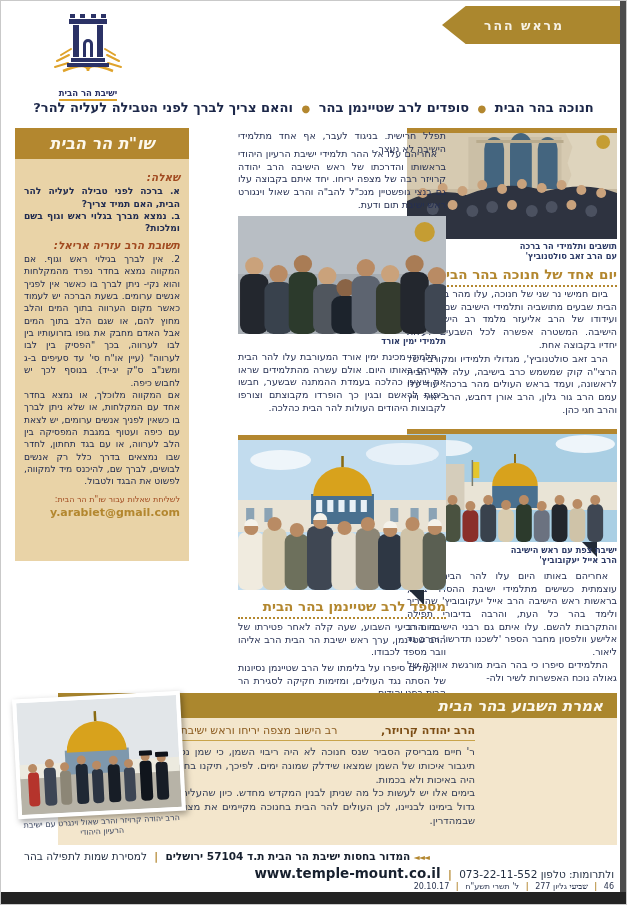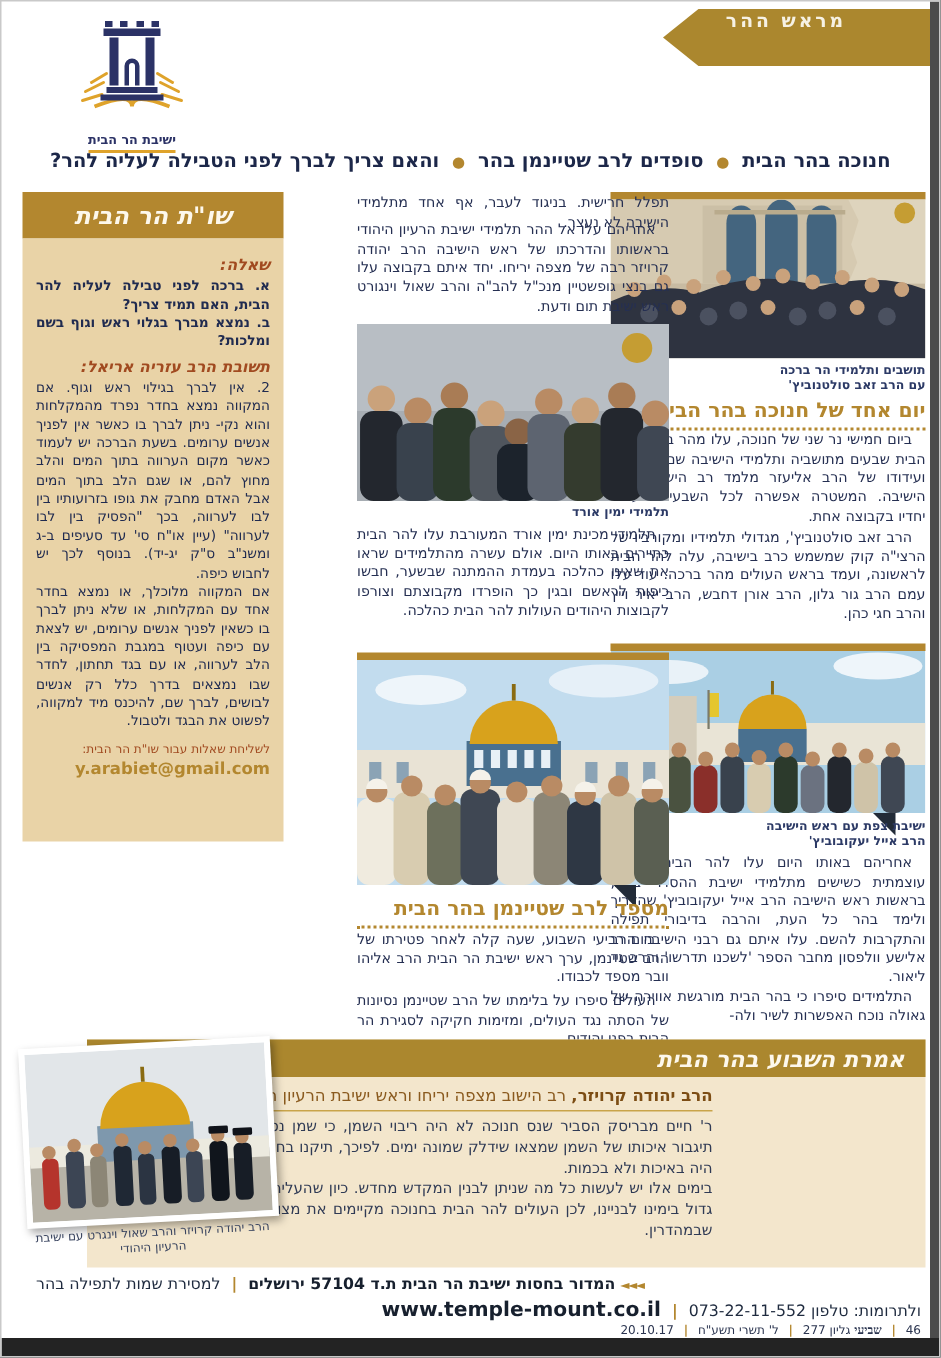--- a/index.html
+++ b/index.html
@@ -6,21 +6,21 @@
   html,body { background:#1f1f1f; }
   body { font-family:"DejaVu Sans", sans-serif; }
   .screen { position:relative; width:627px; height:905px; background:#fff; overflow:hidden;
             border:1px solid #c9c9c9; }
   .edge-right { position:absolute; right:0; top:0; width:6px; height:100%; background:#4c4c4c; }
   .edge-bottom { position:absolute; left:0; bottom:0; width:100%; height:12px; background:#232323; }
 
   
   .ribbon { position:absolute; left:441px; top:5px; width:182px; height:38px; background:#ab872e;
             clip-path:polygon(0 50%, 13% 0, 100% 0, 100% 100%, 13% 100%);
-            display:flex; justify-content:center; }
+            display:flex; align-items:center; justify-content:center; }
   .ribbon span { color:#f6f1e4; font-weight:bold; font-size:12.5px; letter-spacing:2px; padding-right:18px; }
   .logo { position:absolute; left:52px; top:10px; width:70px; text-align:center; }
   .logo-title { color:#2b3266; font-weight:bold; font-size:8.5px; margin-top:1px;
                 border-bottom:2px solid #dfa32b; display:inline-block; padding-bottom:1px; }
   .headline { position:absolute; left:0; top:99px; width:100%; text-align:center;
               color:#1c2749; font-weight:bold; font-size:13px; }
   .headline .bullet { color:#b3872f; font-size:10px; padding:0 4px; }
 
   
   .goldbar { position:absolute; width:100%; height:5px; background:#b3872f; }
@@ -47,21 +47,21 @@
   .qa-q { font-weight:bold; }
   .qa-send { color:#a14a20; font-size:8px; margin-top:7px; }
   .qa-mail { color:#b3872f; font-weight:bold; font-size:11px; direction:ltr; text-align:right; }
 
   
   .quote { position:absolute; left:57px; top:692px; width:559px; height:152px; background:#f3e6cc; }
   .quote-band { height:25px; background:#ab872e; display:flex; align-items:center; justify-content:flex-start;
                 color:#fdf8ec; font-style:italic; font-weight:bold; font-size:15px; padding-right:14px; }
   .quote-body { padding:6px 14px 6px 12px; margin-right:128px; }
   .quote-author { color:#8a5a1e; font-size:11px; border-bottom:1px solid #c9a44a; padding-bottom:3px; margin-bottom:4px; }
-  .quote-author b { color:#7c4d14; }
+  .quote-author b { color:#7c4d14;margin-left:40px; }
   .quote-p { font-size:10px; line-height:1.38; color:#303b55; text-align:justify; }
   .photoE { position:absolute; left:14px; top:694px; width:168px; background:#fff; padding:4px;
             transform:rotate(-3deg); box-shadow:2px 3px 6px rgba(0,0,0,.35); }
   .photoE svg { display:block; width:100%; height:112px; }
   .capE { position:absolute; left:16px; top:816px; width:170px; transform:rotate(-3deg);
           font-size:8px; color:#3a4560; line-height:1.25; text-align:center; }
 
   
   .foot1 { position:absolute; right:12px; top:849px; width:590px; text-align:left;
            font-size:10.5px; color:#1f2b3f; }

